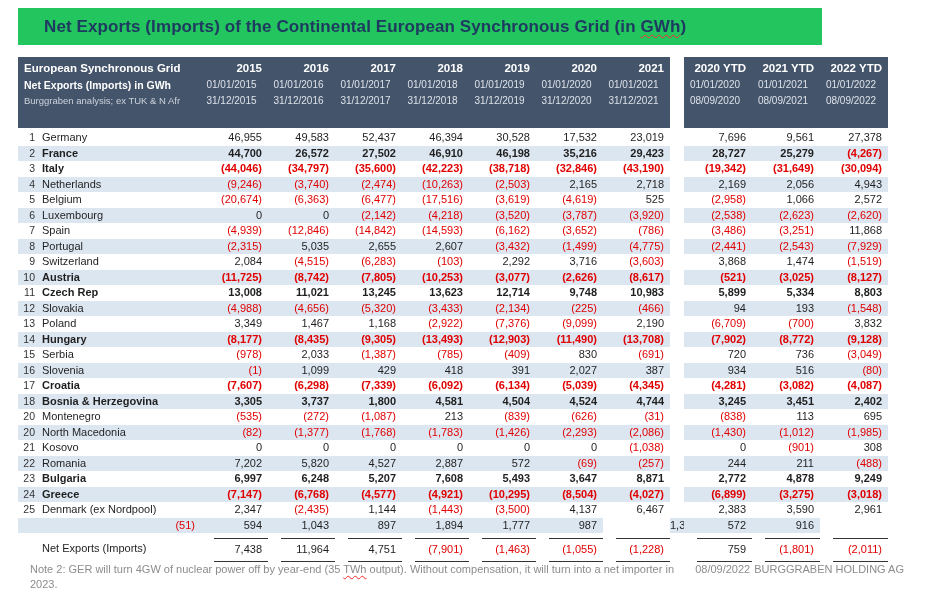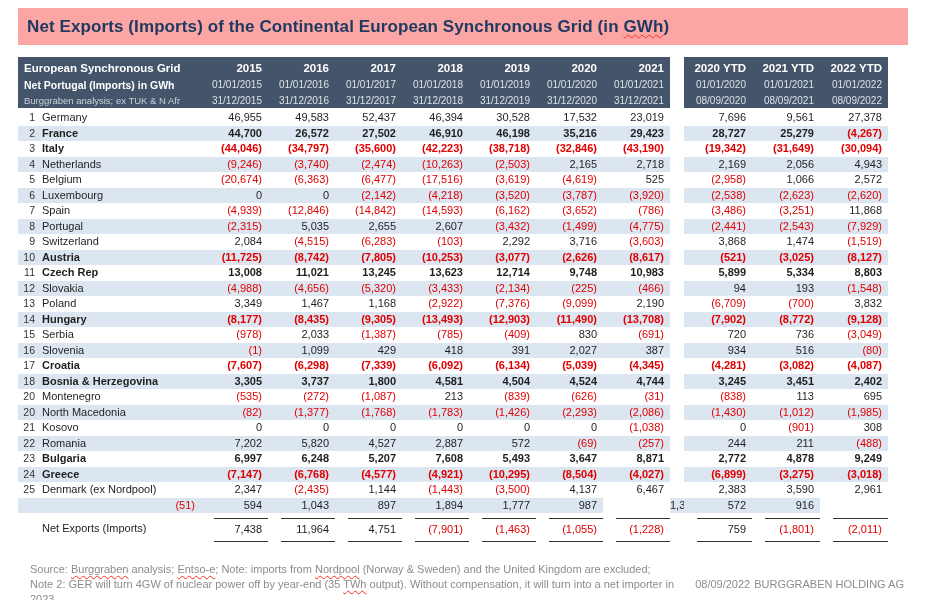--- a/index.html
+++ b/index.html
@@ -9,24 +9,24 @@
     background: #ffffff;
     position: relative;
     overflow: hidden;
   }
   .slide { width: 926px; height: 600px; position: relative; }
 
   
   .title-bar {
     position: absolute;
     left: 18px; top: 8px;
-    width: 890px; height: 37px;
-    background: #fca5a5;
+    width: 804px; height: 37px;
+    background: #22c55e;
     display: flex; align-items: center;
-    padding-left: 9px;
+    padding-left: 26px;
   }
   .title-bar h1 {
     font-size: 17px;
     font-weight: bold;
     color: #1f3a60;
     letter-spacing: 0.1px;
   }
   .sq {
     text-decoration: underline;
     text-decoration-style: wavy;
@@ -40,28 +40,28 @@
   .trow {
     display: grid;
     grid-template-columns: 183px repeat(7, 67px) 14px repeat(3, 68px);
   }
   .cell { font-size: 11px; line-height: 15.5px; white-space: nowrap; overflow: hidden; }
   .num { text-align: right; padding-right: 6px; color: #1f1f1f; }
   .neg { color: #e00000; }
   .gap { background: #ffffff !important; }
 
   
-  .header-row .cell { background: #44546a; color: #ffffff; padding-top: 3px; padding-bottom: 0; }
+  .header-row .cell { background: #44546a; color: #ffffff; padding-top: 3px; padding-bottom: 20px; }
   .header-row .gap { background: #ffffff !important; }
   .hline1 { font-size: 11.5px; font-weight: bold; line-height: 17px; }
   .hline2 { font-size: 10.5px; font-weight: bold; line-height: 16px; }
   .hline3 { font-size: 9.5px; font-weight: normal; line-height: 15px; color: #ccd2dc; }
   .hlabel { padding-left: 6px; }
   .hnum .hline1 { text-align: right; padding-right: 6px; }
-  .hnum .hline2, .hnum .hline3 { text-align: right; padding-right: 6px; font-weight: normal; color: #dde2ea; }
+  .hnum .hline2, .hnum .hline3 { text-align: center; padding-right: 6px; font-weight: normal; color: #dde2ea; }
   .hnum .hline2 { font-size: 10px; }
   .hnum .hline3 { font-size: 10px; }
 
   
   .rows { margin-top: 2px; }
   .rows .trow:nth-child(even) .cell:not(.gap) { background: #dce6f1; }
   .label-cell { padding-left: 2px; color: #1f1f1f; display: flex; }
   .row-num { display: inline-block; width: 15px; text-align: right; font-size: 10.5px; color: #333333; flex: none; }
   .country { padding-left: 7px; }
   .bold-row .country, .bold-row .num { font-weight: bold; }
@@ -92,21 +92,21 @@
 
   <div class="title-bar">
     <h1><span>Net Exports (Imports) of the Continental European Synchronous Grid (in </span><span class="sq">GWh</span><span>)</span></h1>
   </div>
 
   <div class="table-wrap">
     <div id="theader">
         <div class="trow header-row">
           <div class="cell hlabel">
             <div class="hline1">European Synchronous Grid</div>
-            <div class="hline2">Net Portugal (Imports) in GWh</div>
+            <div class="hline2">Net Exports (Imports) in GWh</div>
             <div class="hline3">Burggraben analysis; ex TUK &amp; N Afr</div>
           </div>
           <div class="cell hnum">
             <div class="hline1">2015</div>
             <div class="hline2">01/01/2015</div>
             <div class="hline3">31/12/2015</div>
           </div>
           <div class="cell hnum">
             <div class="hline1">2016</div>
             <div class="hline2">01/01/2016</div>
@@ -609,21 +609,20 @@
           <div class="cell num neg">(1,228)</div>
           <div class="cell gap"></div>
           <div class="cell num">759</div>
           <div class="cell num neg">(1,801)</div>
           <div class="cell num neg">(2,011)</div>
         </div>
       </div>
   </div>
 
   <div class="footer">
-    <div id="fline1"><span>Source: </span><span class="sq">Burggraben</span><span> analysis; </span><span class="sq">Entso-e</span><span>; Note: imports from </span><span class="sq">Nordpool</span><span> (Norway &amp; Sweden) and the United Kingdom are excluded;</span></div>
     <div class="footer-line2">
       <div id="fline2"><span>Note 2: GER will turn 4GW of nuclear power off by year-end (35 </span><span class="sq">TWh</span><span> output). Without compensation, it will turn into a net importer in 2023.</span></div>
       <div class="stamp">
         <span>08/09/2022</span><span class="co">BURGGRABEN HOLDING AG</span>
       </div>
     </div>
   </div>
 
 </div>
 

